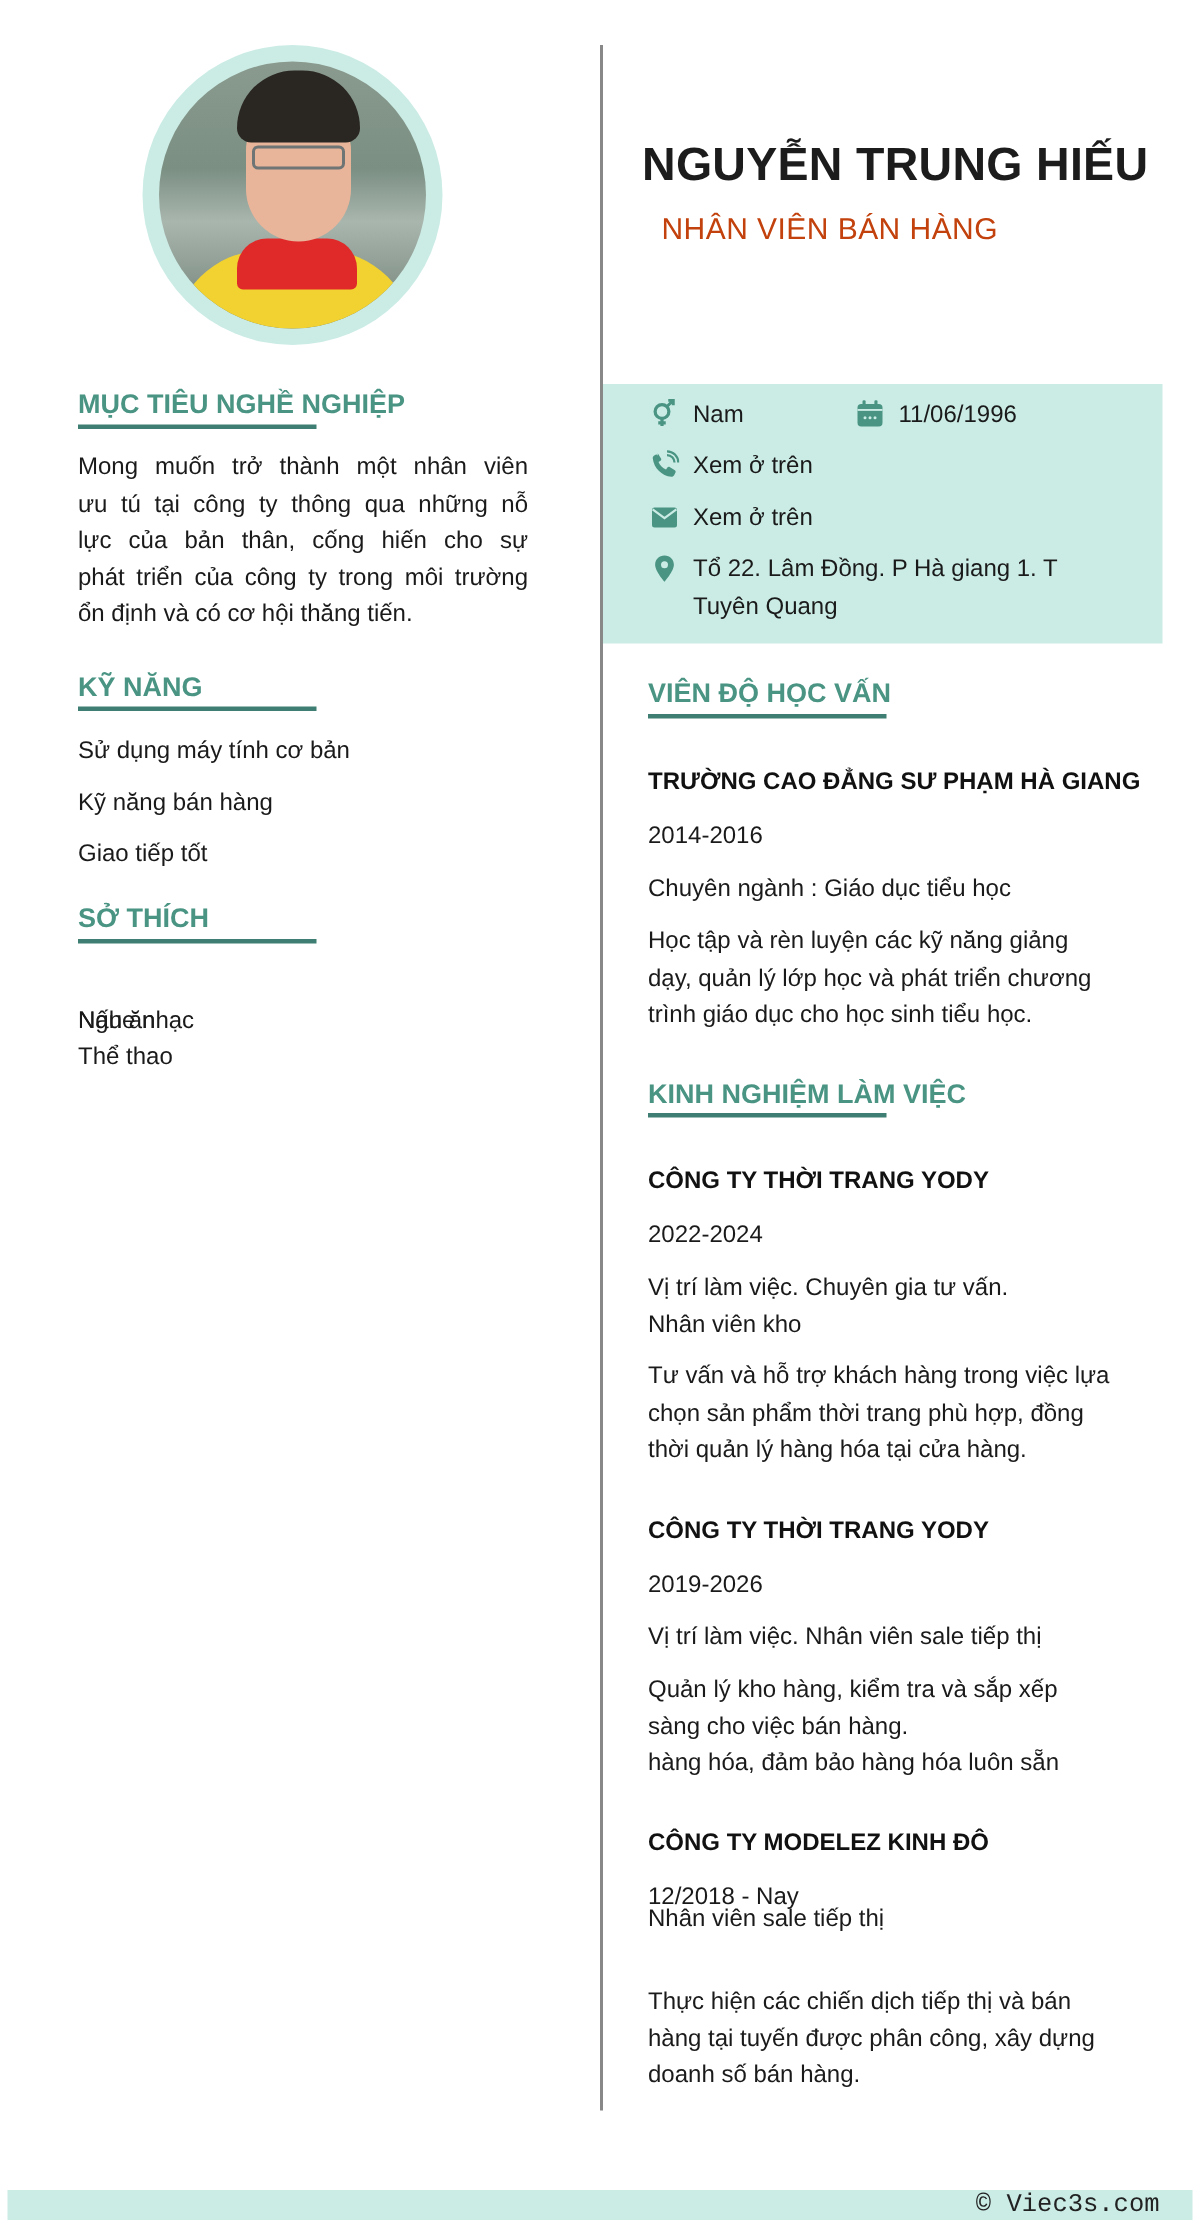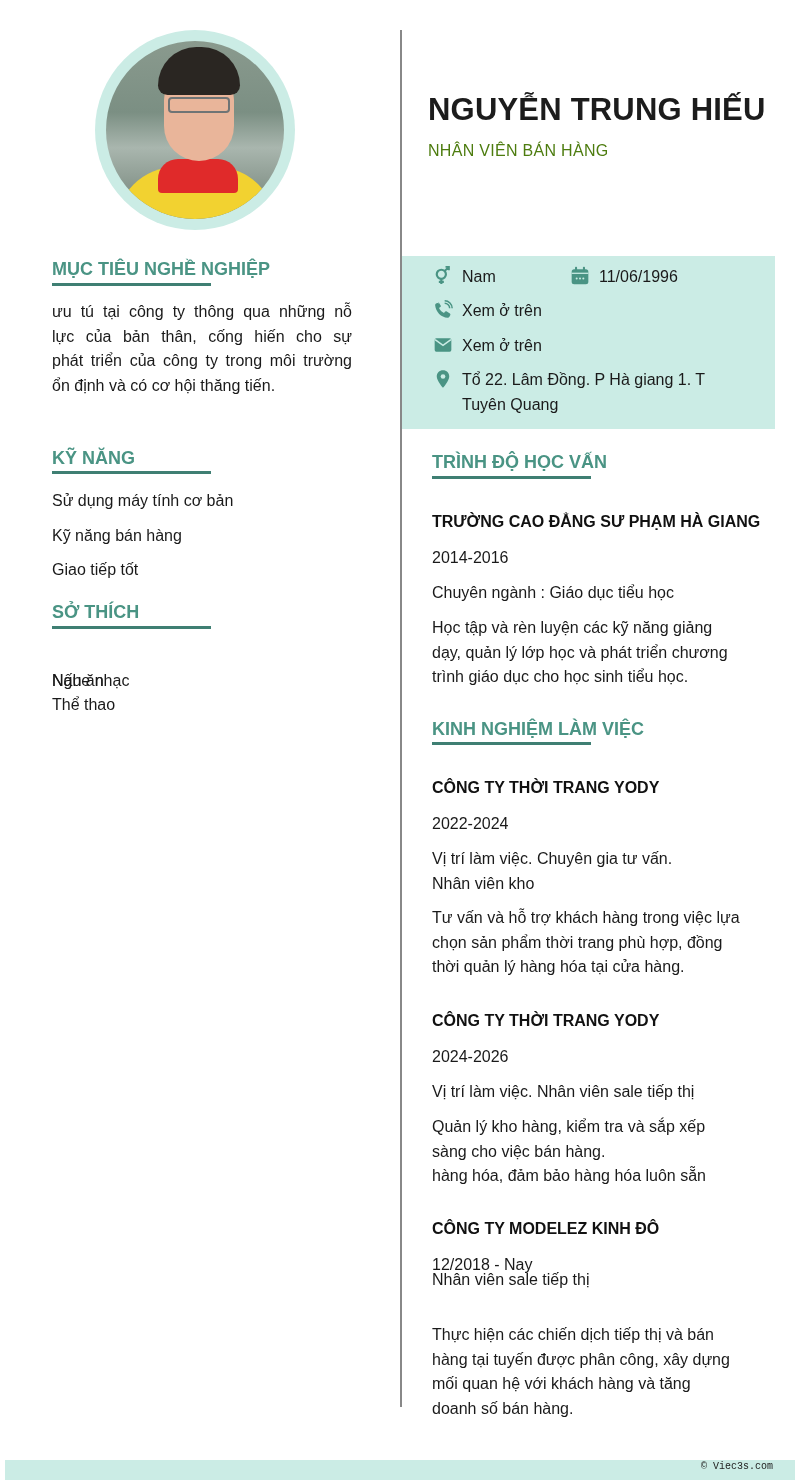--- a/index.html
+++ b/index.html
@@ -18,37 +18,37 @@
     width: 178px; height: 178px; border-radius: 50%; overflow: hidden; position: relative;
     background: linear-gradient(180deg, #8a9a8e 0%, #7b8f83 40%, #a9b6ae 60%, #6d7d72 100%);
   }
   .avatar .hair { position: absolute; left: 52px; top: 6px; width: 82px; height: 48px; border-radius: 40px 40px 10px 10px; background: #2a2622; }
   .avatar .face { position: absolute; left: 58px; top: 28px; width: 70px; height: 92px; border-radius: 32px 32px 36px 36px; background: #e9b59a; }
   .avatar .glasses { position: absolute; left: 62px; top: 56px; width: 62px; height: 16px; border: 2px solid #6f7475; border-radius: 4px; box-sizing: border-box; }
   .avatar .shirt { position: absolute; left: 10px; top: 126px; width: 160px; height: 70px; border-radius: 60px 60px 0 0; background: #f2d230; }
   .avatar .collar { position: absolute; left: 52px; top: 118px; width: 80px; height: 34px; border-radius: 20px 20px 4px 4px; background: #e02a2a; }
 
   .name { position: absolute; left: 428px; top: 92px; font-size: 31px; font-weight: bold; color: #1c1c1c; letter-spacing: 0.2px; white-space: nowrap; }
-  .job-title { position: absolute; left: 428px; top: 142px; font-size: 16px; color: #4d7c0f; letter-spacing: 0.3px; }
+  .job-title { position: absolute; left: 441px; top: 142px; font-size: 20px; color: #c2410c; letter-spacing: 0.3px; }
 
   .section-title { position: absolute; font-size: 18px; font-weight: bold; color: #4a9484; }
   .section-underline { position: absolute; height: 3px; width: 159px; background: #3f7f73; }
 
   .body-text { position: absolute; font-size: 16px; line-height: 24.5px; color: #1a1a1a; }
   .justify { text-align: justify; }
 
   .info-box { position: absolute; left: 402px; top: 256px; width: 373px; height: 173px; background: #cbece5; }
   .info-row { position: absolute; display: flex; align-items: flex-start; font-size: 16px; line-height: 24.5px; color: #1a1a1a; }
   .info-icon { width: 22px; height: 22px; margin-right: 8px; display: inline-flex; align-items: center; justify-content: center; flex-shrink: 0; }
   .info-icon svg { width: 20px; height: 20px; fill: #4a9484; }
 
   .item-title { position: absolute; font-size: 16px; font-weight: bold; color: #111111; white-space: nowrap; }
 
   .footer { position: absolute; left: 5px; top: 1460px; width: 790px; height: 20px; background: #cbece5; }
-  .footer-text { position: absolute; right: 22px; top: 1px; font-family: "Liberation Mono", "DejaVu Sans Mono", monospace; font-size: 10px; color: #222222; }
+  .footer-text { position: absolute; right: 22px; top: 1px; font-family: "Liberation Mono", "DejaVu Sans Mono", monospace; font-size: 17px; color: #222222; }
 </style>
 </head>
 <body>
 
 <div class="divider"></div>
 
 <div class="avatar-ring">
   <div class="avatar">
     <div class="shirt"></div>
     <div class="collar"></div>
@@ -57,20 +57,21 @@
     <div class="glasses"></div>
   </div>
 </div>
 
 <div class="name">NGUYỄN TRUNG HIẾU</div>
 <div class="job-title">NHÂN VIÊN BÁN HÀNG</div>
 
 <div class="section-title" style="left:52px; top:259px;">MỤC TIÊU NGHỀ NGHIỆP</div>
 <div class="section-underline" style="left:52px; top:283px;"></div>
 <div class="body-text justify" style="left:52px; top:300px; width:300px;">
+  <div style="text-align-last:justify;">Mong muốn trở thành một nhân viên</div>
   <div style="text-align-last:justify;">ưu tú tại công ty thông qua những nỗ</div>
   <div style="text-align-last:justify;">lực của bản thân, cống hiến cho sự</div>
   <div style="text-align-last:justify;">phát triển của công ty trong môi trường</div>
   <div>ổn định và có cơ hội thăng tiến.</div>
 </div>
 
 <div class="section-title" style="left:52px; top:448px;">KỸ NĂNG</div>
 <div class="section-underline" style="left:52px; top:471px;"></div>
 <div class="body-text" style="left:52px; top:489px;">Sử dụng máy tính cơ bản</div>
 <div class="body-text" style="left:52px; top:524px;">Kỹ năng bán hàng</div>
@@ -133,21 +134,21 @@
         <path d="M12 1.5c-4.4 0-7.5 3.2-7.5 7.4 0 5.2 7.5 13.6 7.5 13.6s7.5-8.4 7.5-13.6c0-4.2-3.1-7.4-7.5-7.4z"></path>
         <circle cx="12" cy="9" r="2.8" fill="#cbece5"></circle>
       </svg>
   </span>
   <span>
     <span style="display:block;">Tổ 22. Lâm Đồng. P Hà giang 1. T</span>
     <span style="display:block;">Tuyên Quang</span>
   </span>
 </div>
 
-<div class="section-title" style="left:432px; top:452px;">TRÌNH ĐỘ HỌC VẤN</div>
+<div class="section-title" style="left:432px; top:452px;">VIÊN ĐỘ HỌC VẤN</div>
 <div class="section-underline" style="left:432px; top:476px;"></div>
 <div class="item-title" style="left:432px; top:513px;">TRƯỜNG CAO ĐẲNG SƯ PHẠM HÀ GIANG</div>
 <div class="body-text" style="left:432px; top:546px;">2014-2016</div>
 <div class="body-text" style="left:432px; top:581px;">Chuyên ngành : Giáo dục tiểu học</div>
 <div class="body-text" style="left:432px; top:616px; width:330px;">
   <div>Học tập và rèn luyện các kỹ năng giảng</div>
   <div>dạy, quản lý lớp học và phát triển chương</div>
   <div>trình giáo dục cho học sinh tiểu học.</div>
 </div>
 
@@ -160,37 +161,36 @@
   <div>Vị trí làm việc. Chuyên gia tư vấn.</div>
   <div>Nhân viên kho</div>
 </div>
 <div class="body-text" style="left:432px; top:906px; width:340px;">
   <div>Tư vấn và hỗ trợ khách hàng trong việc lựa</div>
   <div>chọn sản phẩm thời trang phù hợp, đồng</div>
   <div>thời quản lý hàng hóa tại cửa hàng.</div>
 </div>
 
 <div class="item-title" style="left:432px; top:1012px;">CÔNG TY THỜI TRANG YODY</div>
-<div class="body-text" style="left:432px; top:1045px;">2024-2026</div>
+<div class="body-text" style="left:432px; top:1045px;">2019-2026</div>
 <div class="body-text" style="left:432px; top:1080px; width:330px;">
   <div>Vị trí làm việc. Nhân viên sale tiếp thị</div>
 </div>
 <div class="body-text" style="left:432px; top:1115px; width:340px;">
   <div>Quản lý kho hàng, kiểm tra và sắp xếp</div>
   <div>sàng cho việc bán hàng.</div>
   <div>hàng hóa, đảm bảo hàng hóa luôn sẵn</div>
 </div>
 
 <div class="item-title" style="left:432px; top:1220px;text-align:center;">CÔNG TY MODELEZ KINH ĐÔ</div>
 <div class="body-text" style="left:432px; top:1253px;">12/2018 - Nay</div>
 <div class="body-text" style="left:432px; top:1268px; width:330px;">
   <div>Nhân viên sale tiếp thị</div>
 </div>
 <div class="body-text" style="left:432px; top:1323px; width:340px;">
   <div>Thực hiện các chiến dịch tiếp thị và bán</div>
   <div>hàng tại tuyến được phân công, xây dựng</div>
-  <div>mối quan hệ với khách hàng và tăng</div>
   <div>doanh số bán hàng.</div>
 </div>
 
 <div class="footer">
   <span class="footer-text">© Viec3s.com</span>
 </div>
 
 </body></html>

